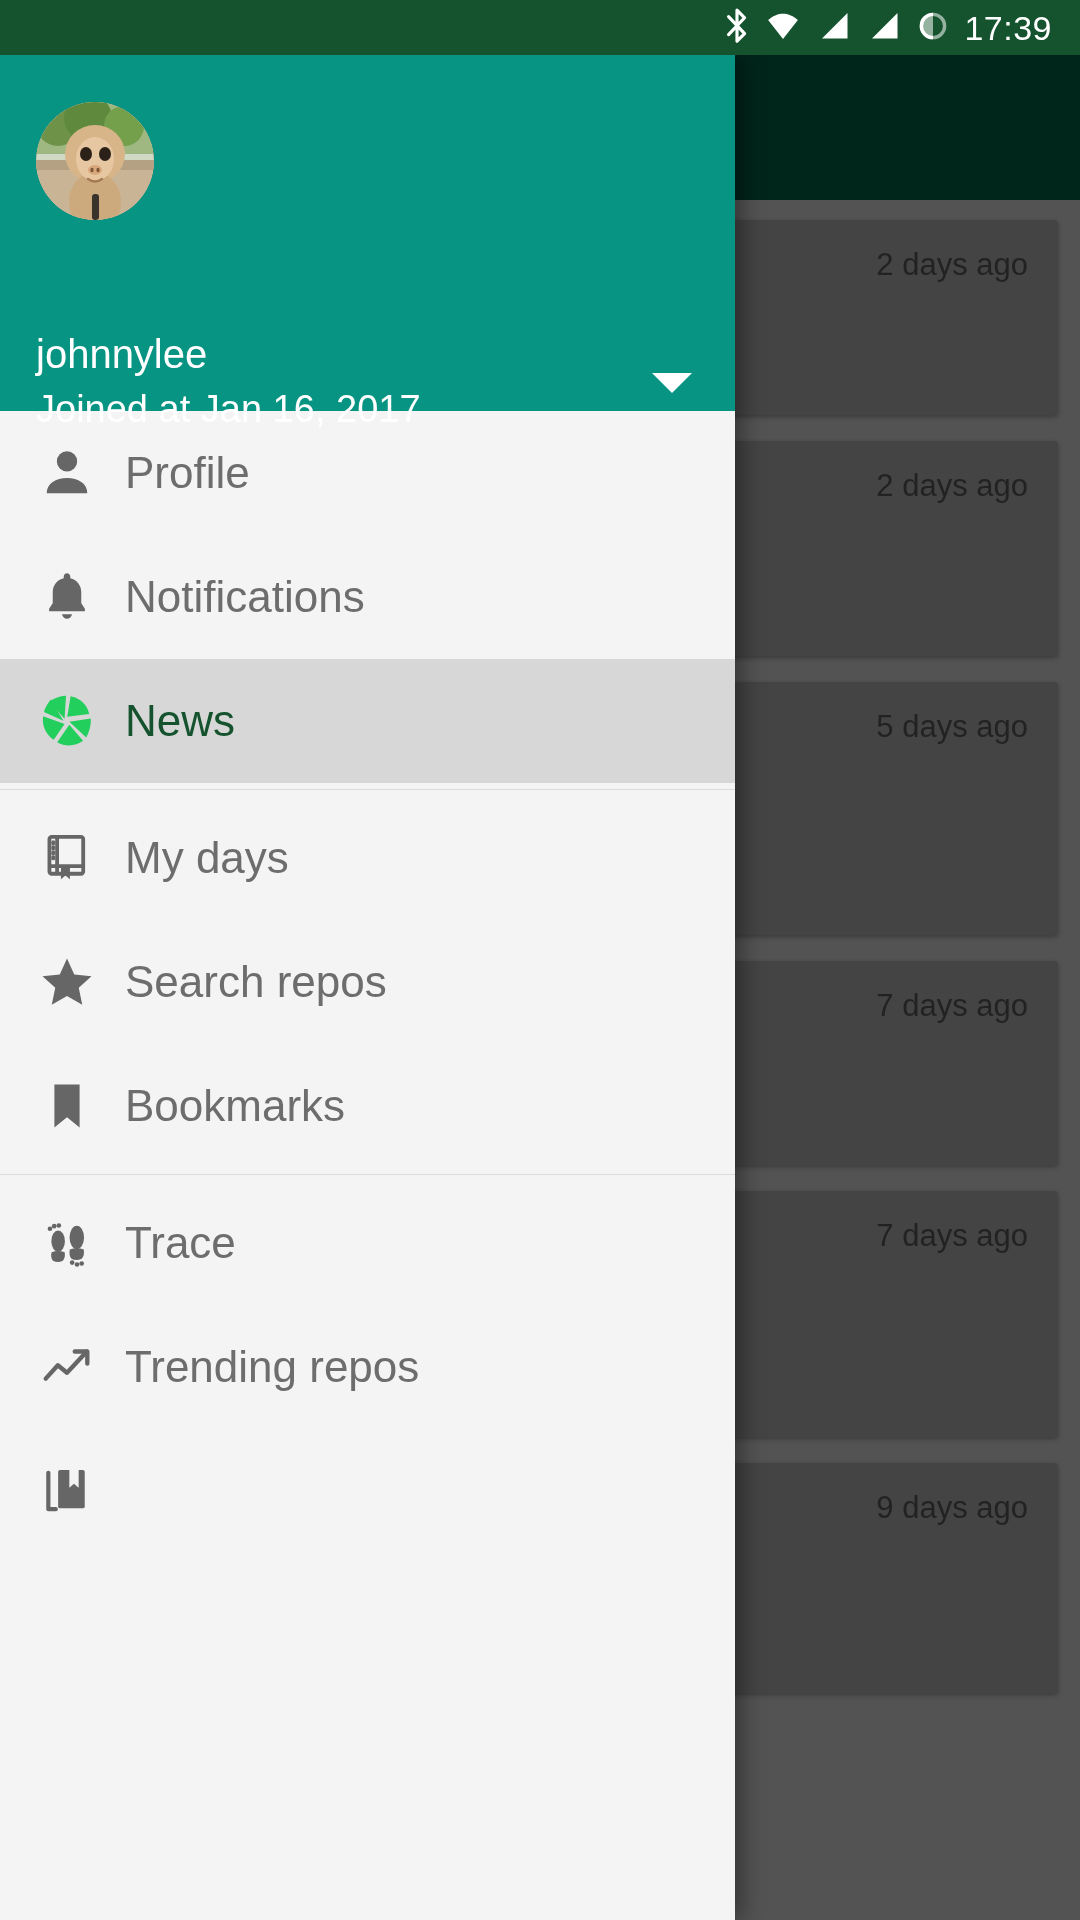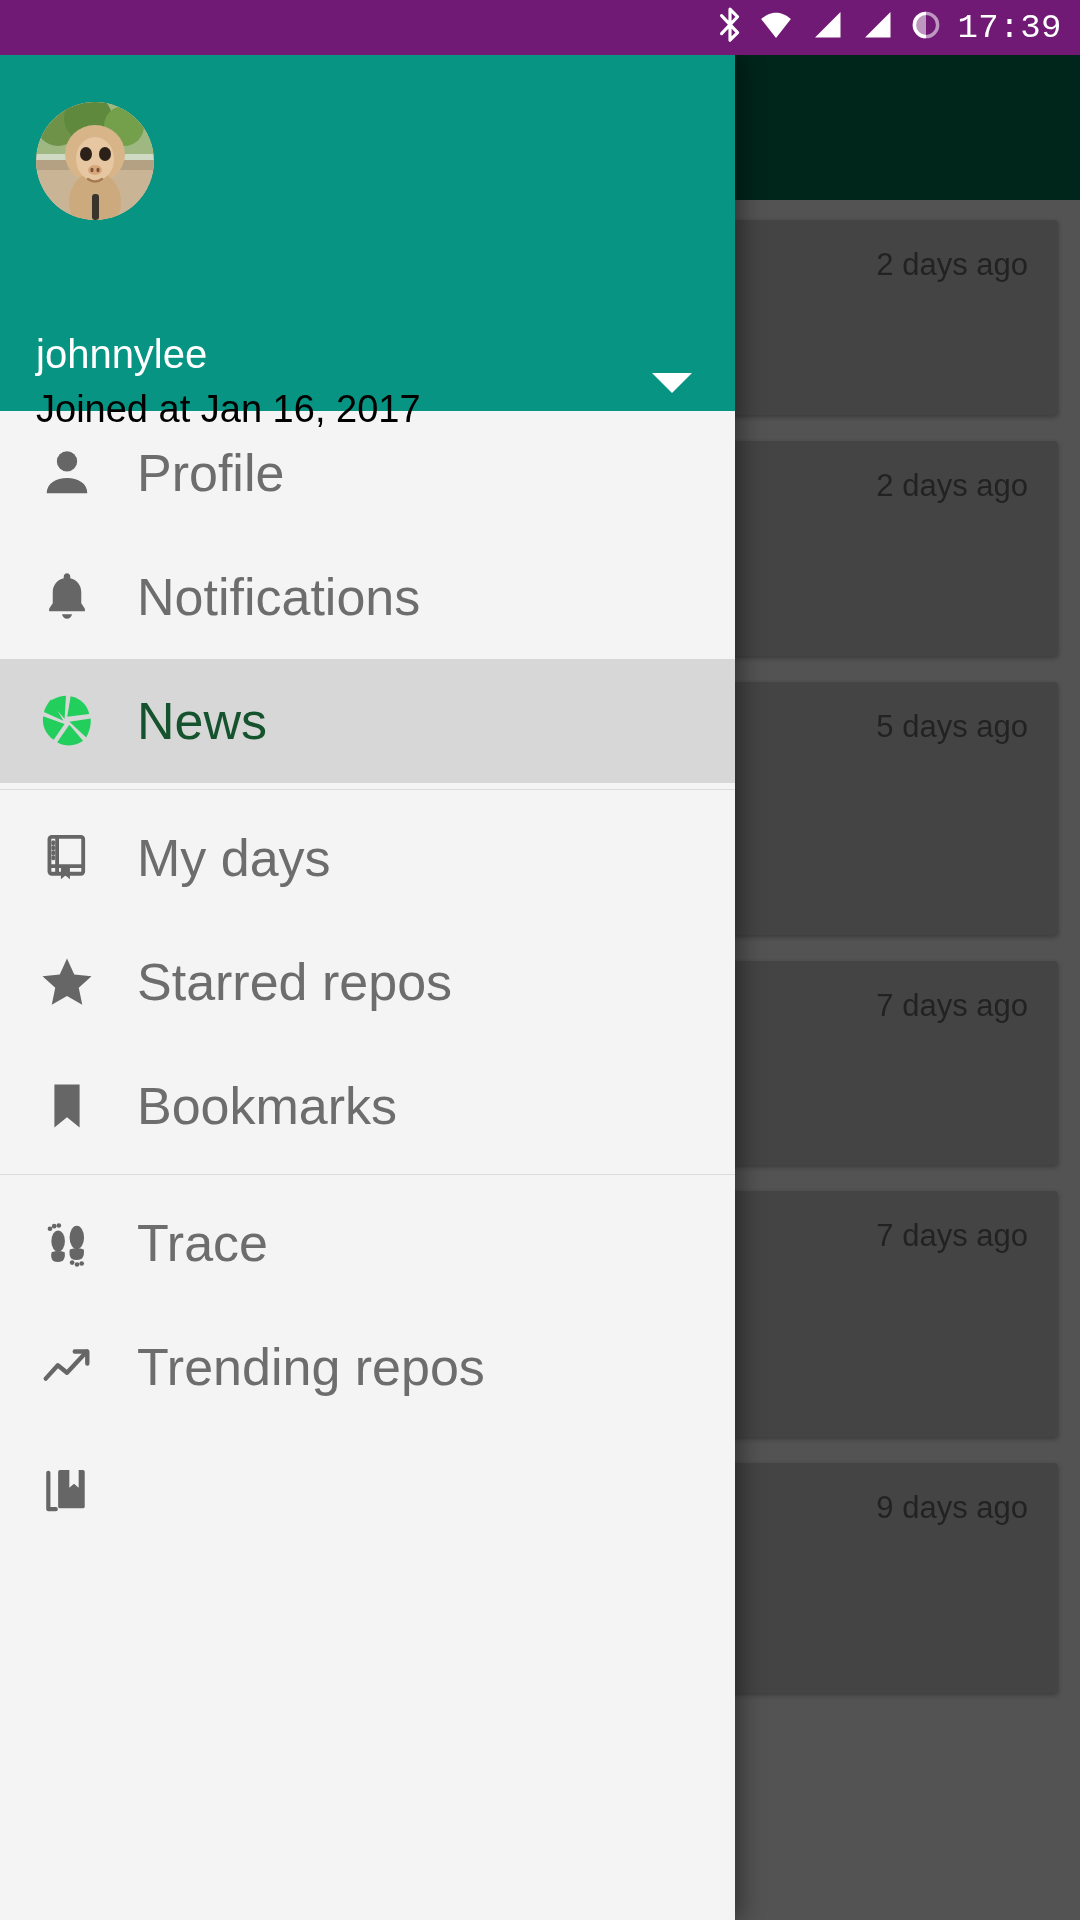--- a/index.html
+++ b/index.html
@@ -62,25 +62,24 @@
   
   #scrim {
     position:absolute; left:0; top:0; width:1080px; height:1920px;
     background:rgba(0,0,0,0.42);
     pointer-events:none;
   }
 
   
   #statusbar {
     position:absolute; left:0; top:0; width:1080px; height:55px;
-    background:#701a75;
+    background:#14532d;
     display:flex; align-items:center; justify-content:flex-end;
-    padding-right:18px;
+    padding-right:28px;
     z-index:40;
-    font-family:Liberation Mono, monospace;
   }
   #statusbar .sb-icons { display:flex; align-items:center; gap:14px; }
   .sb-ico { display:block; }
   #sb-time {
     color:#fff; font-size:34px; letter-spacing:.5px;
     margin-left:14px; line-height:1;
   }
 
   
   #drawer {
@@ -108,21 +107,21 @@
     overflow:hidden;
     background:#9b8d6a;
   }
   #avatar svg { display:block; width:118px; height:118px; }
   #account-name {
     position:absolute; left:36px; top:279px;
     color:#ffffff; font-size:40px; line-height:1;
   }
   #account-joined {
     position:absolute; left:36px; top:335px;
-    color:#000000; font-size:38px; line-height:1;
+    color:#ffffff; font-size:38px; line-height:1;
   }
   #account-switch-arrow {
     position:absolute; right:43px; top:318px;
     width:0; height:0;
     border-left:20px solid transparent;
     border-right:20px solid transparent;
     border-top:20px solid #ffffff;
     cursor:pointer;
   }
 
@@ -140,22 +139,22 @@
     background:transparent;
   }
   .nav-item.selected { background:#d7d7d7; }
   .nav-icon {
     width:68px; min-width:68px; height:68px;
     display:flex; align-items:center; justify-content:center;
     color:#666666;
   }
   .nav-icon svg { display:block; }
   .nav-label {
-    margin-left:36px;
-    font-size:52px;
+    margin-left:24px;
+    font-size:44px;
     color:#6d6d6d;
     line-height:1;
     white-space:nowrap;
   }
   .nav-item.selected .nav-label { color:#14532d; }
   .nav-divider {
     height:1px;
     background:#dcdcdc;
     margin:6px 0 6px 0;
   }
@@ -298,21 +297,21 @@
         </span>
         <span class="nav-label">My days</span>
       </div>
 
       <div class="nav-item">
         <span class="nav-icon">
           <svg width="60" height="60" viewBox="0 0 24 24" fill="currentColor">
               <path d="M12 2.6 14.9 9.0 21.8 9.7 16.7 14.3 18.1 21.1 12 17.6 5.9 21.1 7.3 14.3 2.2 9.7 9.1 9.0z"></path>
             </svg>
         </span>
-        <span class="nav-label">Starred repos</span>
+        <span class="nav-label">Search repos</span>
       </div>
 
       <div class="nav-item">
         <span class="nav-icon">
           <svg width="56" height="56" viewBox="0 0 24 24" fill="currentColor">
               <path d="M6.6 2.8 h10.8 v18.4 l-5.4 -4.4 l-5.4 4.4 z"></path>
             </svg>
         </span>
         <span class="nav-label">Bookmarks</span>
       </div>

